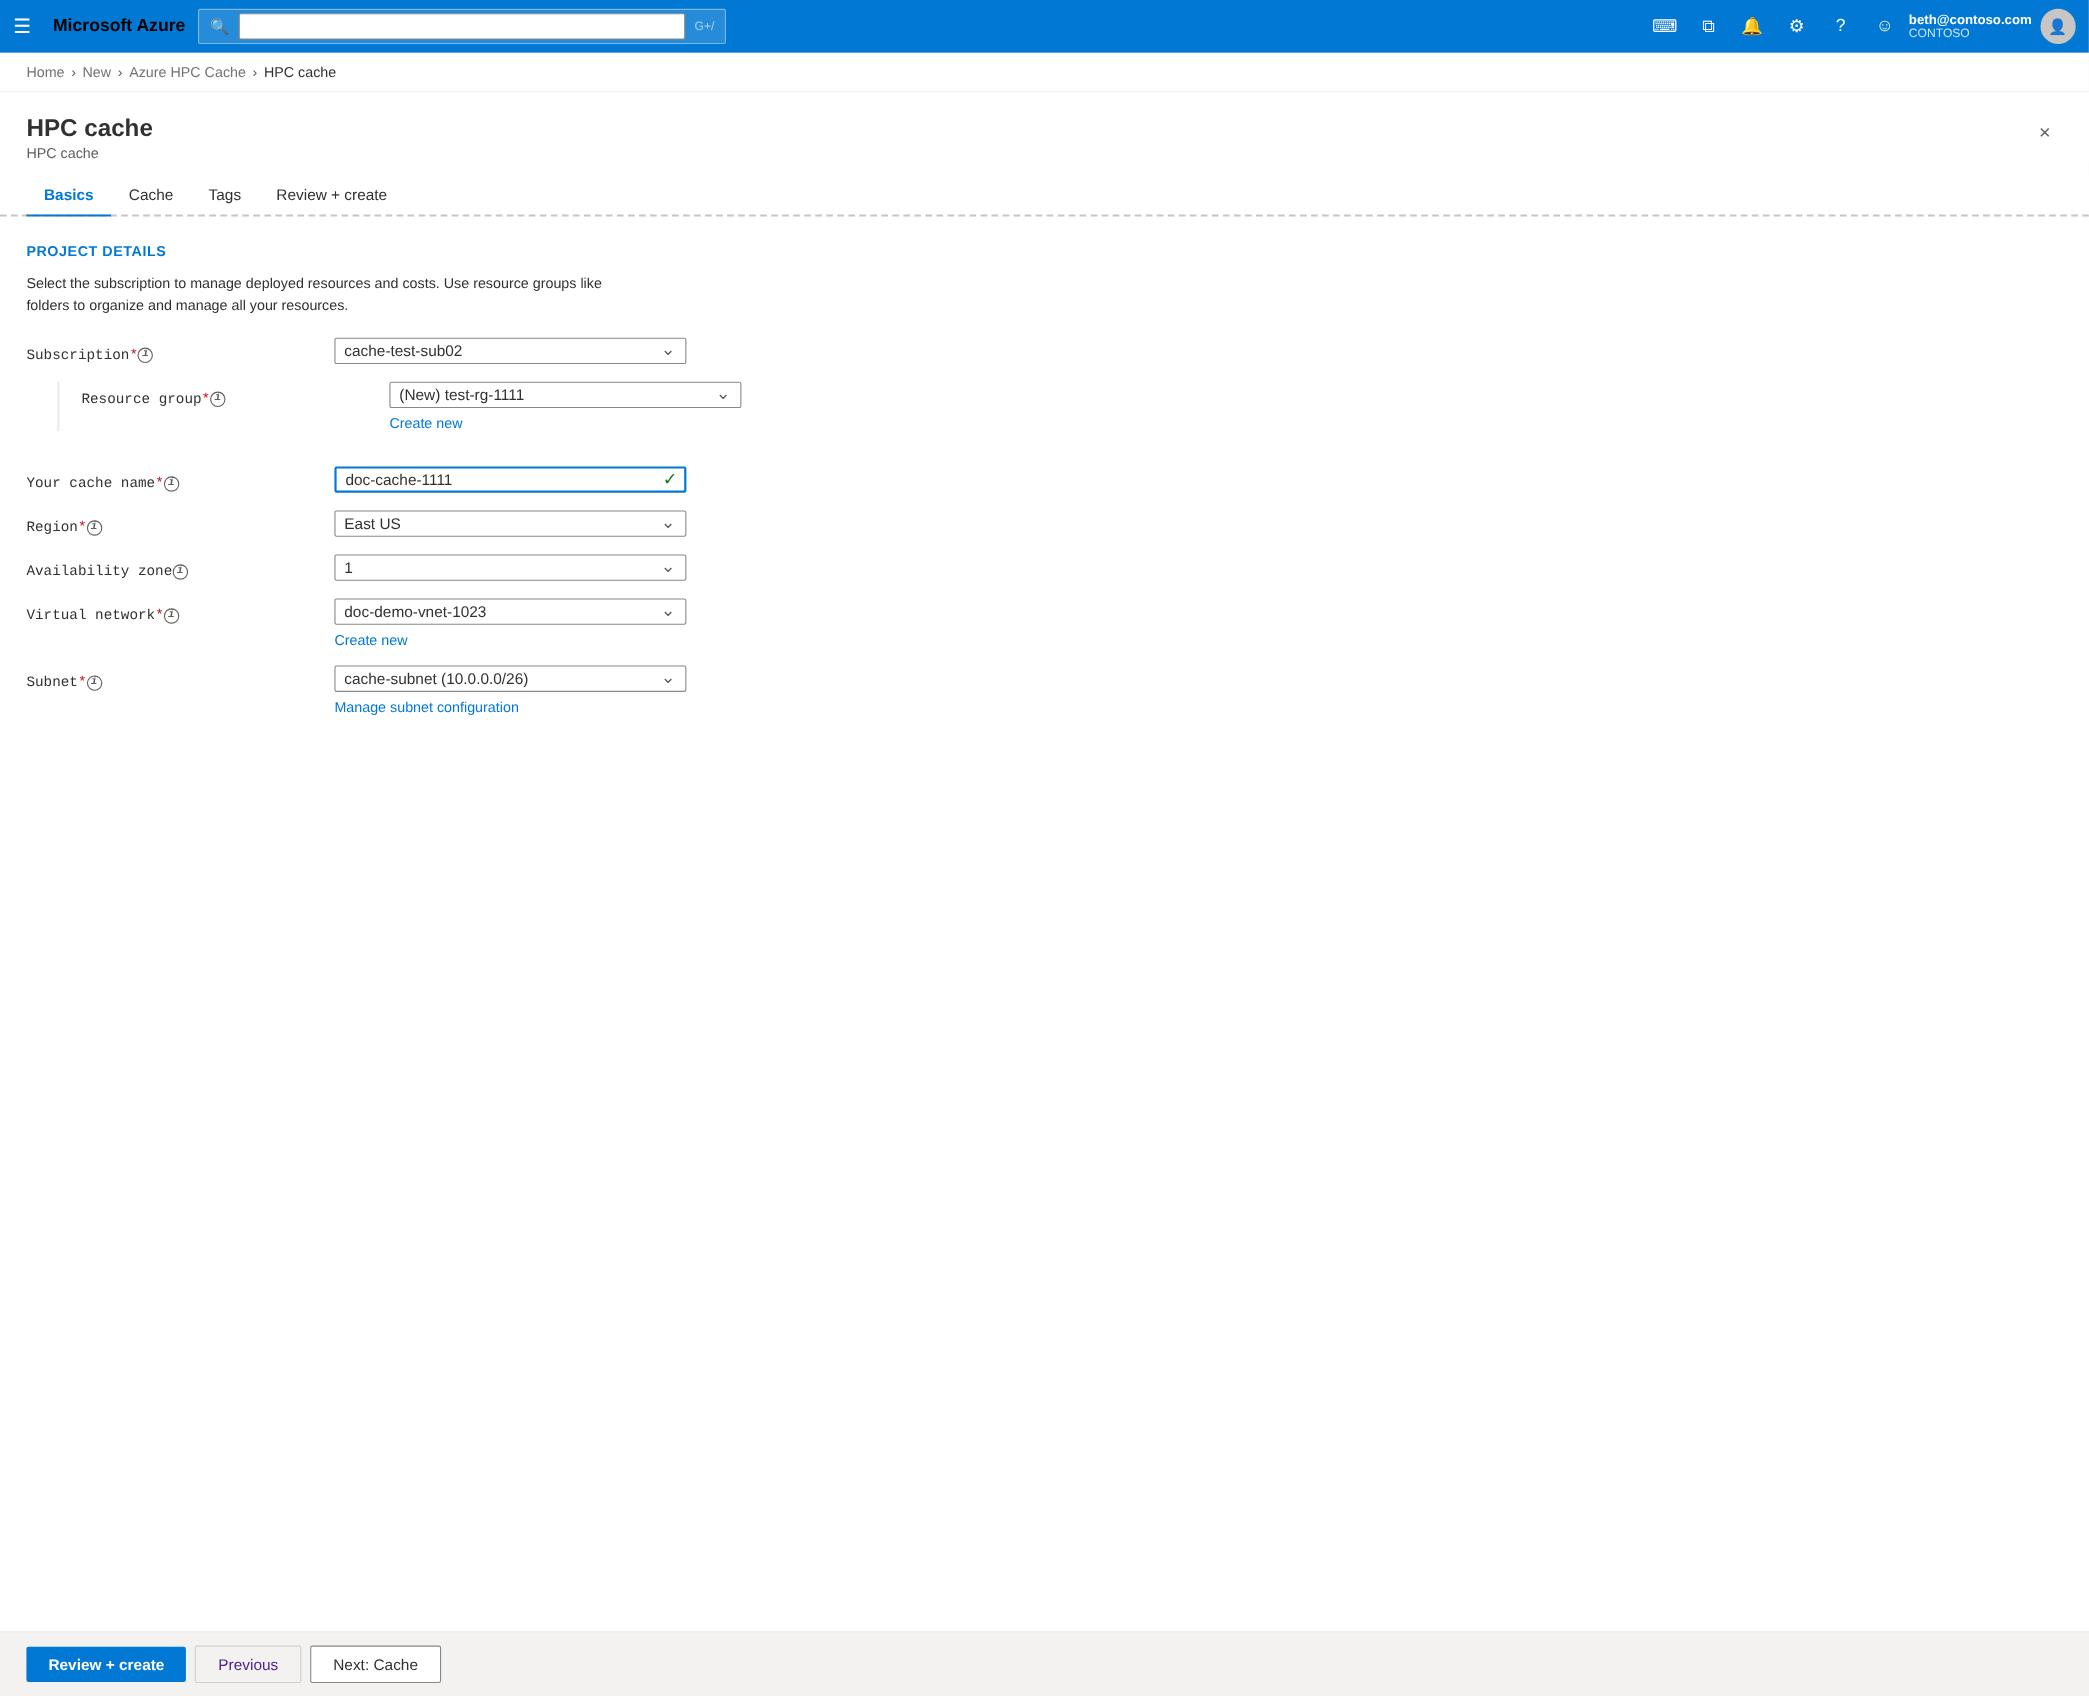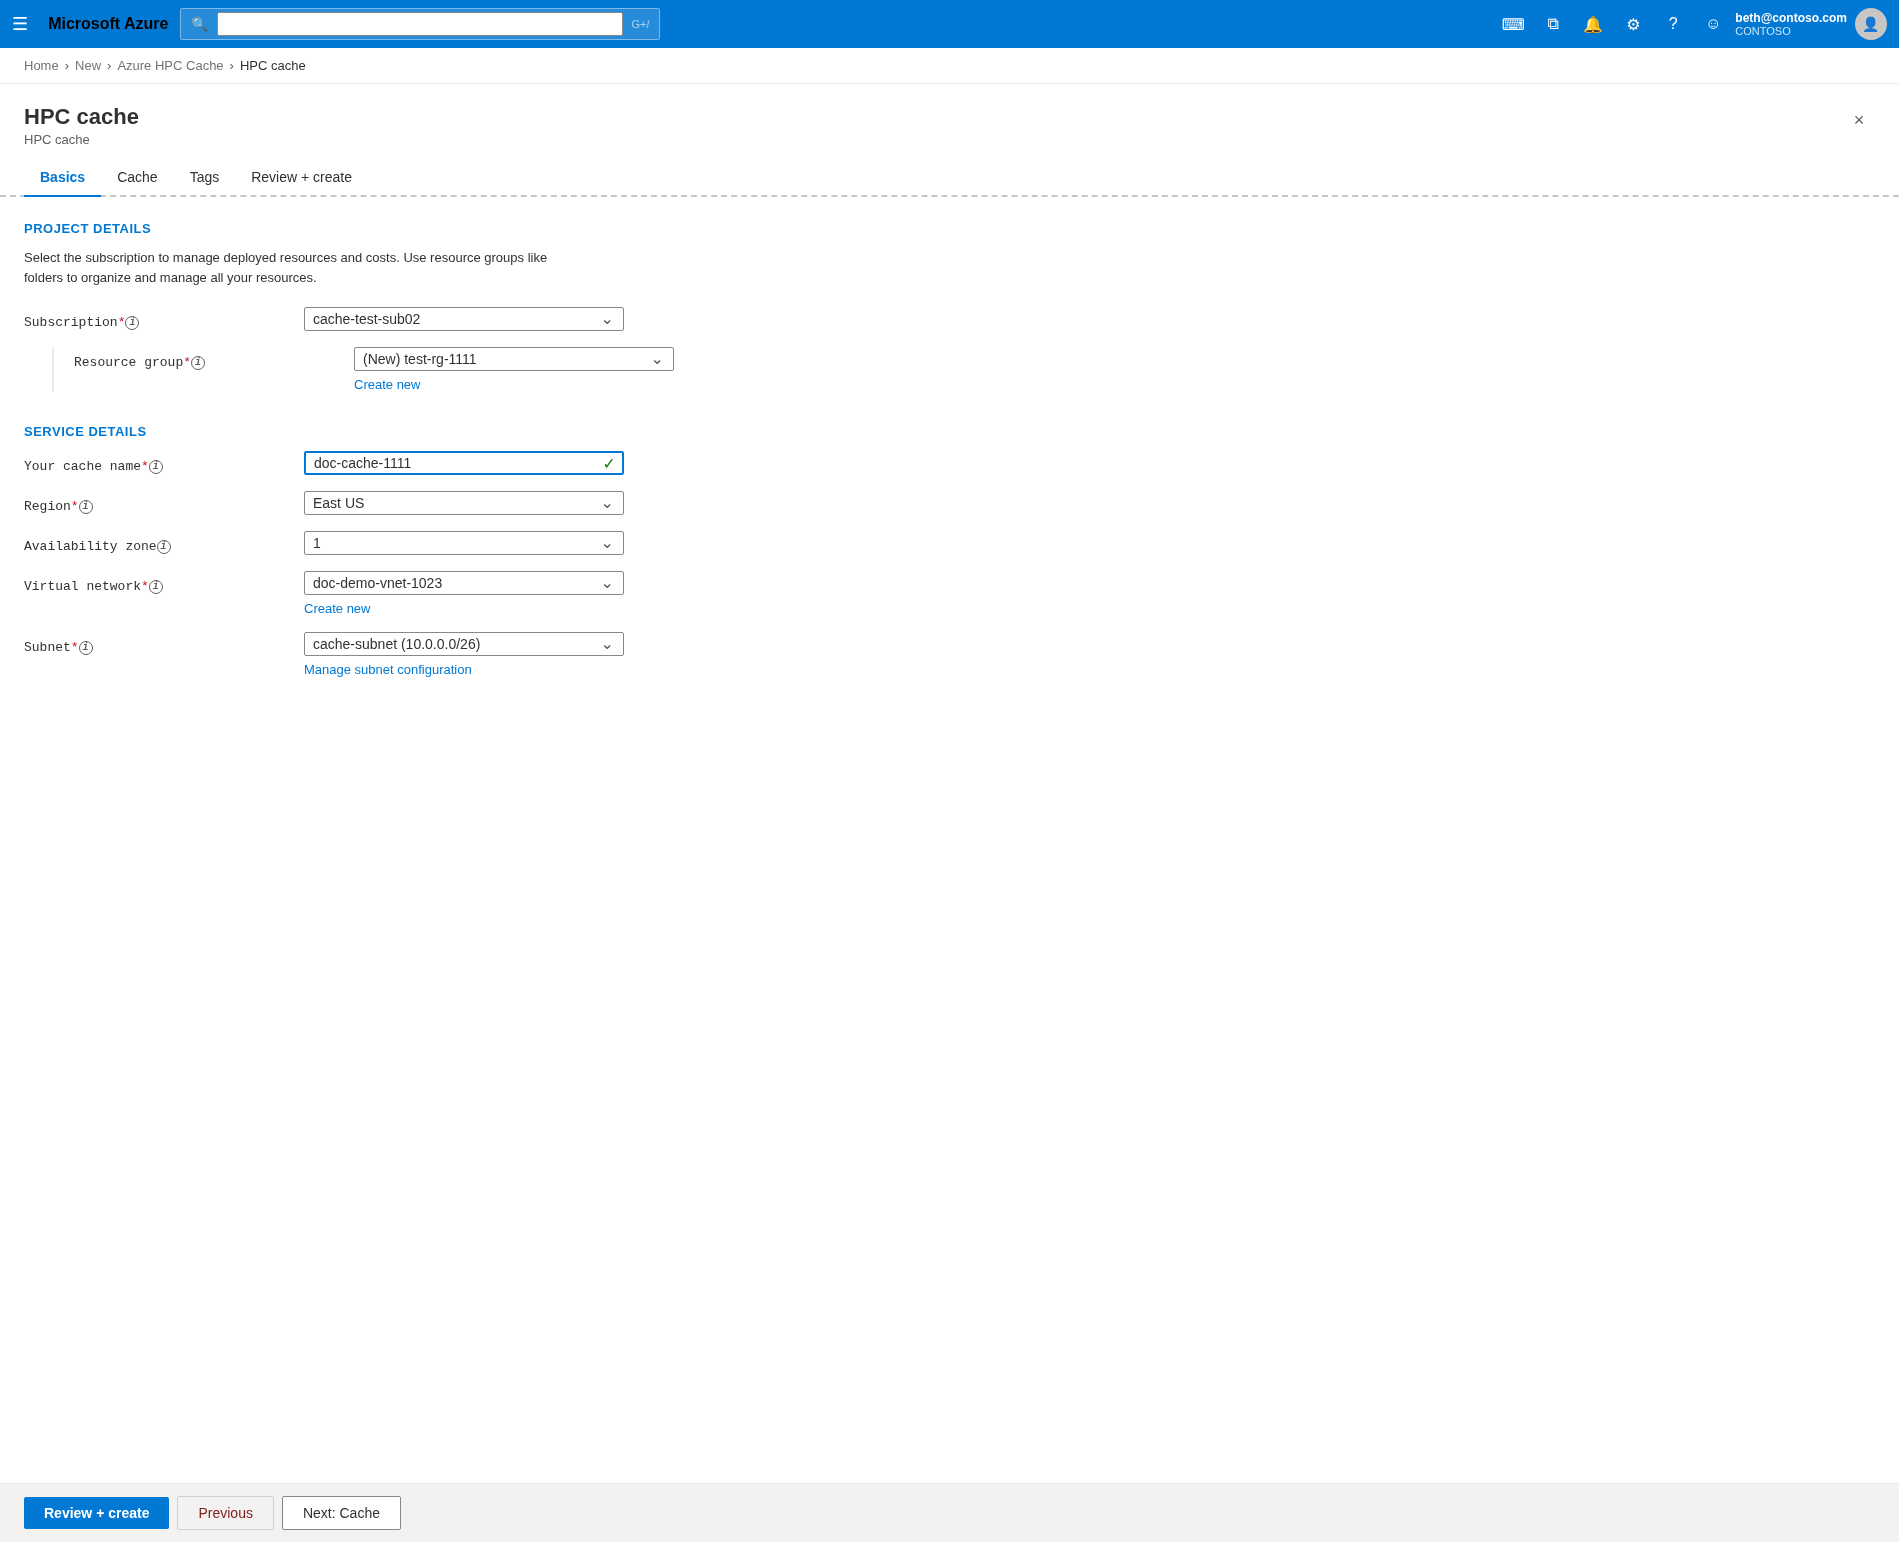--- a/index.html
+++ b/index.html
@@ -234,21 +234,21 @@
       background: white;
       color: #323130;
       border: 1px solid #8a8886;
       padding: 8px 20px;
       font-size: 14px;
       cursor: pointer;
       border-radius: 2px;
     }
     .btn-disabled {
       background: #f3f2f1;
-      color: #7f1d1d;
+      color: #4c1d95;
       border: 1px solid #d2d0ce;
       padding: 8px 20px;
       font-size: 14px;
       cursor: not-allowed;
       border-radius: 2px;
     }
 
     
     .form-content::-webkit-scrollbar { width: 8px; }
     .form-content::-webkit-scrollbar-track { background: #f3f2f1; }
@@ -341,21 +341,20 @@
             <select>
               <option>(New) test-rg-1111</option>
             </select>
           </div>
           <a href="#" class="create-new-link">Create new</a>
         </div>
       </div>
     </div>
 
     <div class="form-section">
-      <div class="section-title">SERVICE DETAILS</div>
 
       <div class="form-row">
         <div class="form-label">
           <span>Your cache name</span>
           <span class="required">*</span>
           <span class="info-icon">i</span>
         </div>
         <div class="form-field">
           <div class="cache-name-wrapper">
             <input type="text" value="doc-cache-1111" style="">

